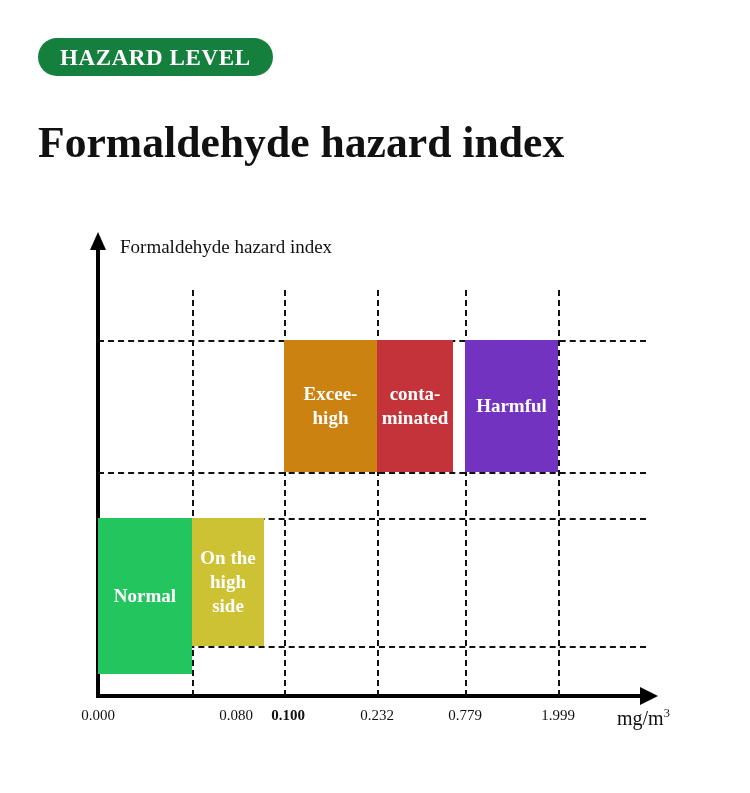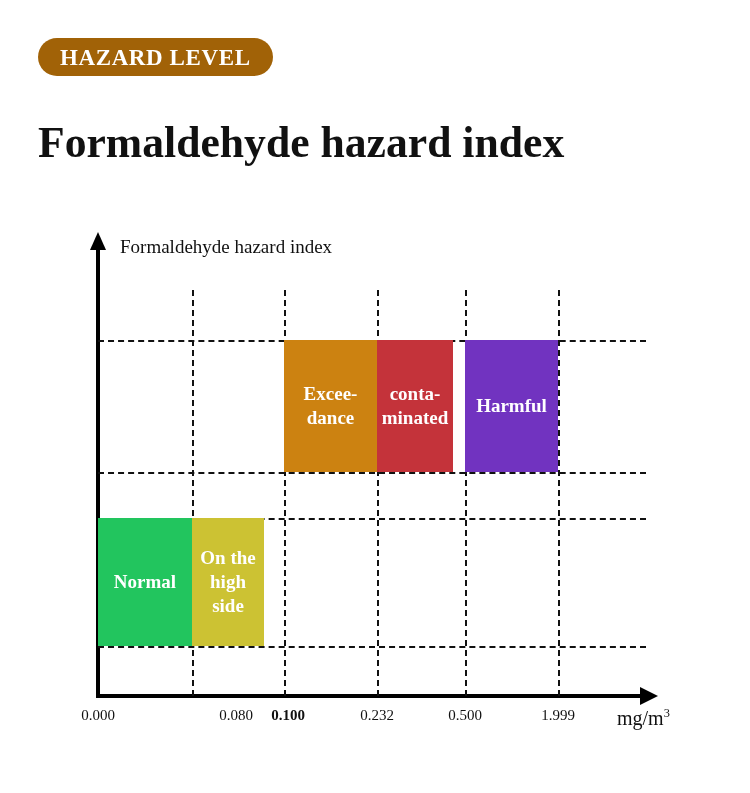--- a/index.html
+++ b/index.html
@@ -168,21 +168,21 @@
   }
   #unit-label sup {
     font-size: 0.62em;
     vertical-align: super;
     line-height: 0;
   }
 </style>
 </head>
 <body>
 
-<div id="badge" style="background-color: #a16207;">
+<div id="badge" style="background-color: #15803d;">
   <span id="badge-label">HAZARD LEVEL</span>
 </div>
 
 <h1 id="page-title">Formaldehyde hazard index</h1>
 
 <div id="chart">
 
   <div id="y-axis-line" class="axis-line"></div>
   <div id="y-axis-arrow"></div>
   <div id="x-axis-line" class="axis-line"></div>
@@ -194,45 +194,45 @@
   <div class="gridline-h" style="top:472px;"></div>
   <div class="gridline-h" style="top:518px;"></div>
   <div class="gridline-h" style="top:646px;"></div>
 
   <div class="gridline-v" style="left:192px;"></div>
   <div class="gridline-v" style="left:284px;"></div>
   <div class="gridline-v" style="left:377px;"></div>
   <div class="gridline-v" style="left:465px;"></div>
   <div class="gridline-v" style="left:558px;"></div>
 
-  <div class="block" id="band-0" style="left: 98px; top: 518px; width: 94px; height: 128px; background-color: rgb(34, 197, 94);">
+  <div class="block" id="band-0" style="left: 98px; top: 518px; width: 94px; height: 156px; background-color: rgb(34, 197, 94);">
     <span class="block-label">Normal</span>
   </div>
 
   <div class="block" id="band-1" style="left: 192px; top: 518px; width: 72px; height: 128px; background-color: rgb(204, 194, 51);">
     <span class="block-label">On the
 high side</span>
   </div>
 
   <div class="block" id="band-2" style="left: 284px; top: 340px; width: 93px; height: 132px; background-color: rgb(204, 130, 17);">
     <span class="block-label">Excee-
-dance</span>
+high</span>
   </div>
 
   <div class="block" id="band-3" style="left: 377px; top: 340px; width: 76px; height: 132px; background-color: rgb(196, 51, 58);">
     <span class="block-label">conta-
 minated</span>
   </div>
 
   <div class="block" id="band-4" style="left: 465px; top: 340px; width: 93px; height: 132px; background-color: rgb(113, 51, 192);">
     <span class="block-label">Harmful</span>
   </div>
 
   <div class="tick-label" style="left:98px;">0.000</div>
   <div class="tick-label" style="left:196px;margin-left:40px;">0.080</div>
   <div class="tick-label" style="left:288px;font-weight:bold;">0.100</div>
   <div class="tick-label" style="left:377px;">0.232</div>
-  <div class="tick-label" style="left:465px;">0.500</div>
+  <div class="tick-label" style="left:465px;">0.779</div>
   <div class="tick-label" style="left:558px;">1.999</div>
 
   <div id="unit-label"><span>mg/m</span><sup>3</sup></div>
 
 </div>
 
 </body></html>

